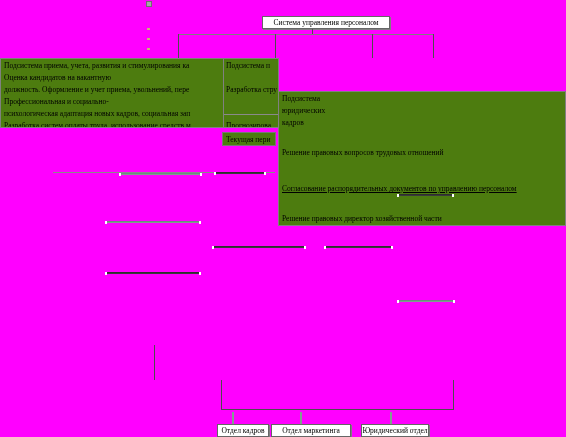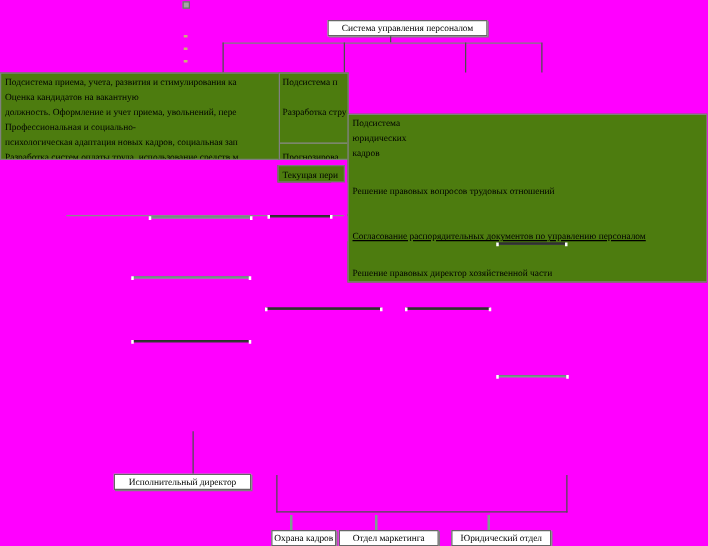--- a/index.html
+++ b/index.html
@@ -181,35 +181,32 @@
   <div class="trule dark" style="left:398px; top:194px; width:55px;">
       <i class="cap l"></i>
       <i class="cap r"></i>
     </div>
   <div class="trule" style="left:398px; top:300px; width:56px;">
       <i class="cap l"></i>
       <i class="cap r"></i>
     </div>
 
   <div class="vline" style="left:154px; top:345px; height:35px;"></div>
-  <div class="node" style="left:91px; top:379px; width:110px; height:13px;">
-    <span>Исполнительный директор</span>
-  </div>
 
   <div class="vline" style="left:221px; top:380px; height:30px;"></div>
   <div class="vline" style="left:453px; top:380px; height:30px;"></div>
   <div class="hline" style="left:221px; top:409px; width:233px;"></div>
 
   <div class="trule" style="left:232px; top:412px; width:2px; height:12px; background:#7f9f8f; border:0;"></div>
   <div class="trule" style="left:300px; top:412px; width:2px; height:12px; background:#7f9f8f; border:0;"></div>
   <div class="trule" style="left:390px; top:412px; width:2px; height:12px; background:#7f9f8f; border:0;"></div>
 
   <div class="node" style="left:217px; top:424px; width:52px; height:13px;">
-    <span>Охрана кадров</span>
+    <span>Отдел кадров</span>
   </div>
   <div class="node" style="left:271px; top:424px; width:80px; height:13px;">
     <span>Отдел маркетинга</span>
   </div>
-  <div class="node" style="left:361px; top:424px; width:80px; height:13px;">
+  <div class="node" style="left:361px; top:424px; width:68px; height:13px;">
     <span>Юридический отдел</span>
   </div>
 
 </div>
 
 </body></html>

